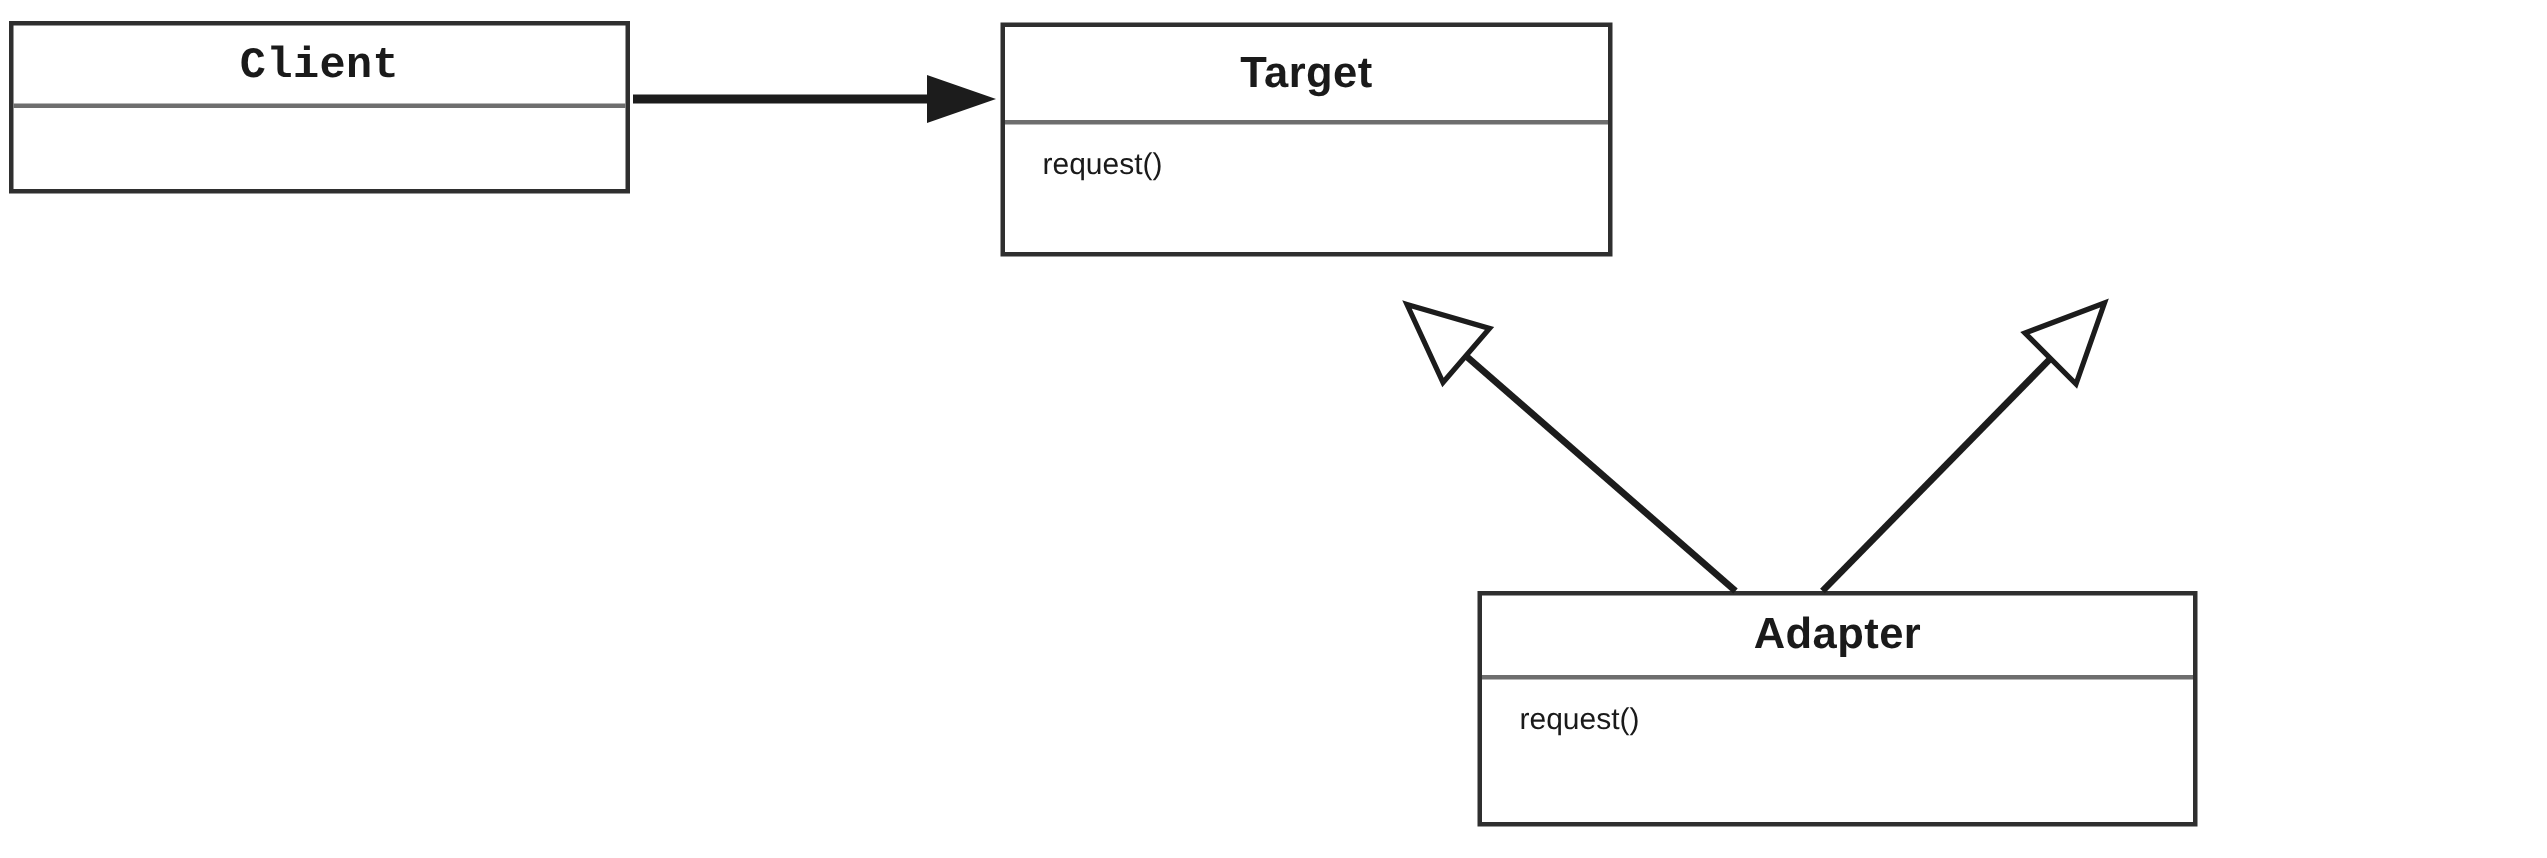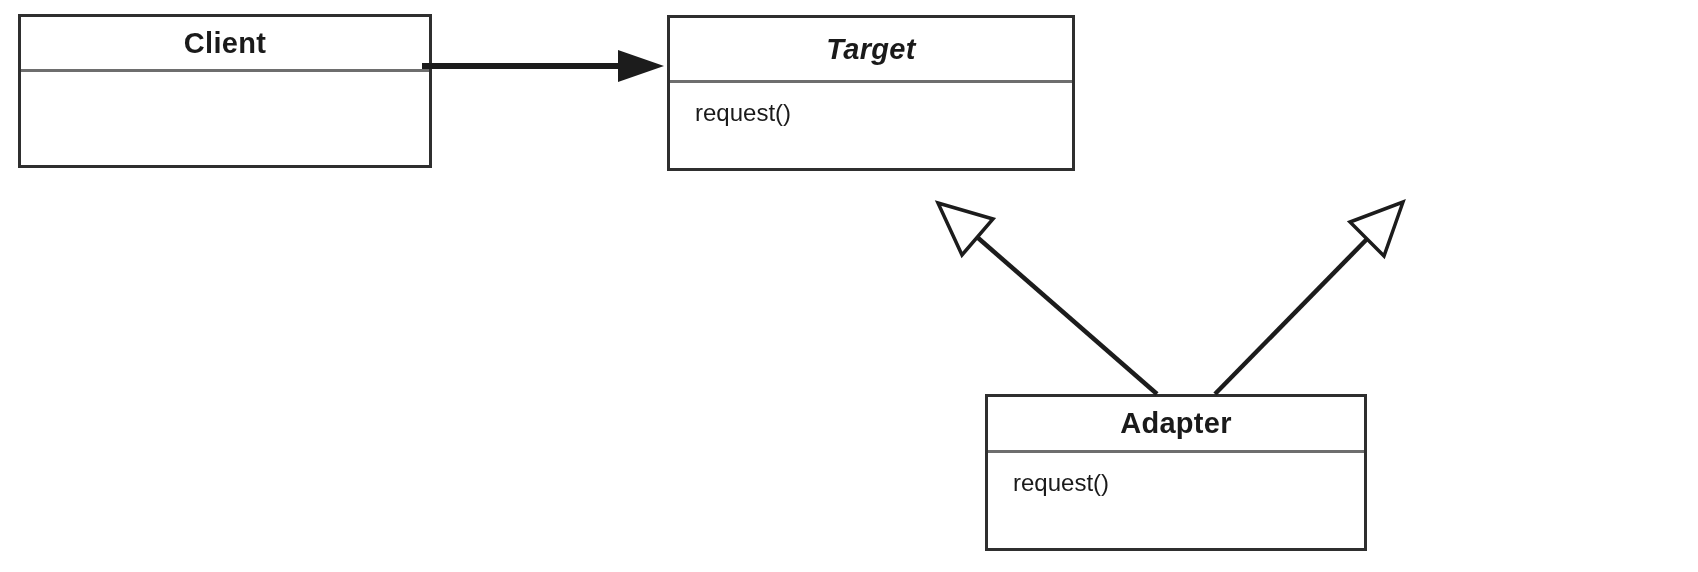--- a/index.html
+++ b/index.html
@@ -27,36 +27,36 @@
   .uml-class .title {
     display: flex;
     align-items: center;
     justify-content: center;
     font-size: 29px;
     font-weight: bold;
     border-bottom: 3px solid #6e6e6e;
     box-sizing: border-box;
     letter-spacing: 0.3px;
   }
-  .uml-class .title.italic { font-style: italic; }
+  .uml-class .title.italic { }
   .uml-class .body {
     flex: 1;
     padding: 16px 0 0 25px;
-    font-size: 24px;
+    font-size: 20px;
     font-weight: normal;
     box-sizing: border-box;
   }
   
-  #box-client  { left: 18px;    top: 14px;  width: 414px; height: 154px; }
+  #box-client  { left: 6px;    top: 14px;  width: 414px; height: 115px; font-family: Liberation Mono, monospace; }
   #box-client .title  { height: 55px; }
   #box-target  { left: 667px;  top: 15px;  width: 408px; height: 156px; }
   #box-target .title  { height: 65px; }
   #box-adaptee { left: 1287px; top: 14px;  width: 401px; height: 152px; }
   #box-adaptee .title { height: 60px; }
-  #box-adapter { left: 985px;  top: 394px; width: 382px; height: 157px; }
+  #box-adapter { left: 985px;  top: 394px; width: 480px; height: 157px; }
   #box-adapter .title { height: 56px; }
 
   #arrow-layer {
     position: absolute;
     left: 0; top: 0;
     width: 1698px;
     height: 572px;
     pointer-events: none;
   }
 </style>

